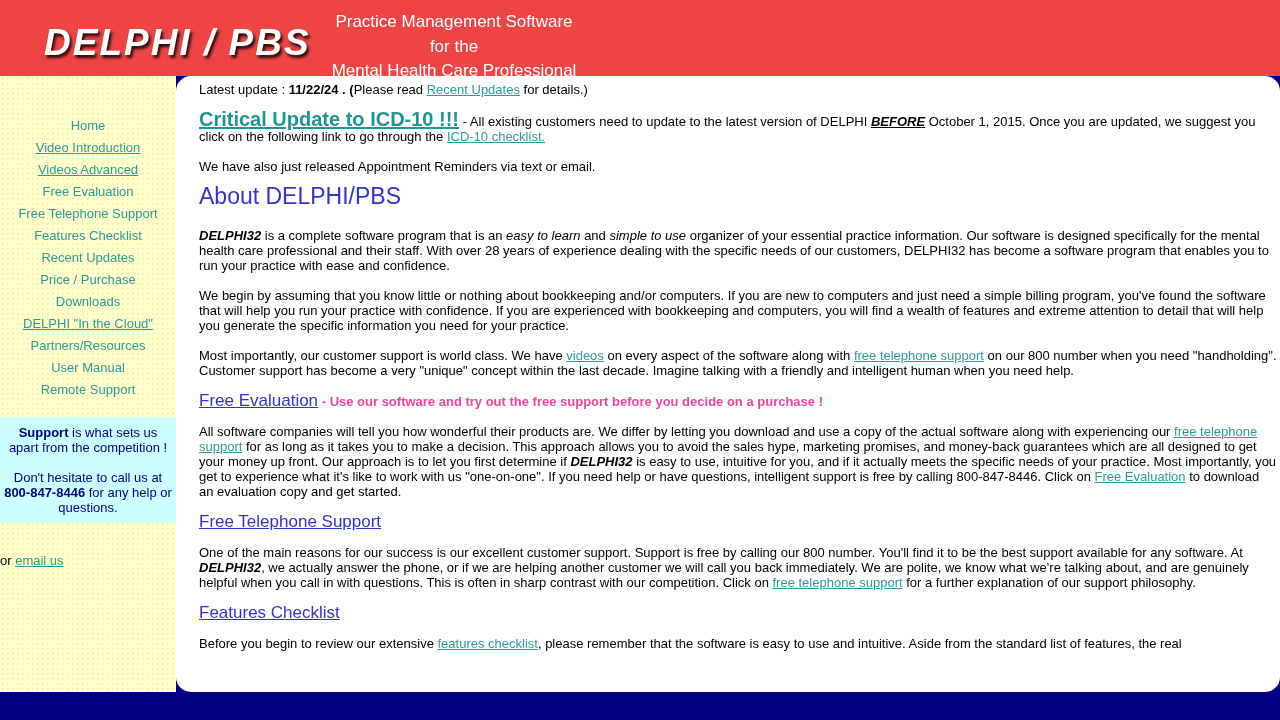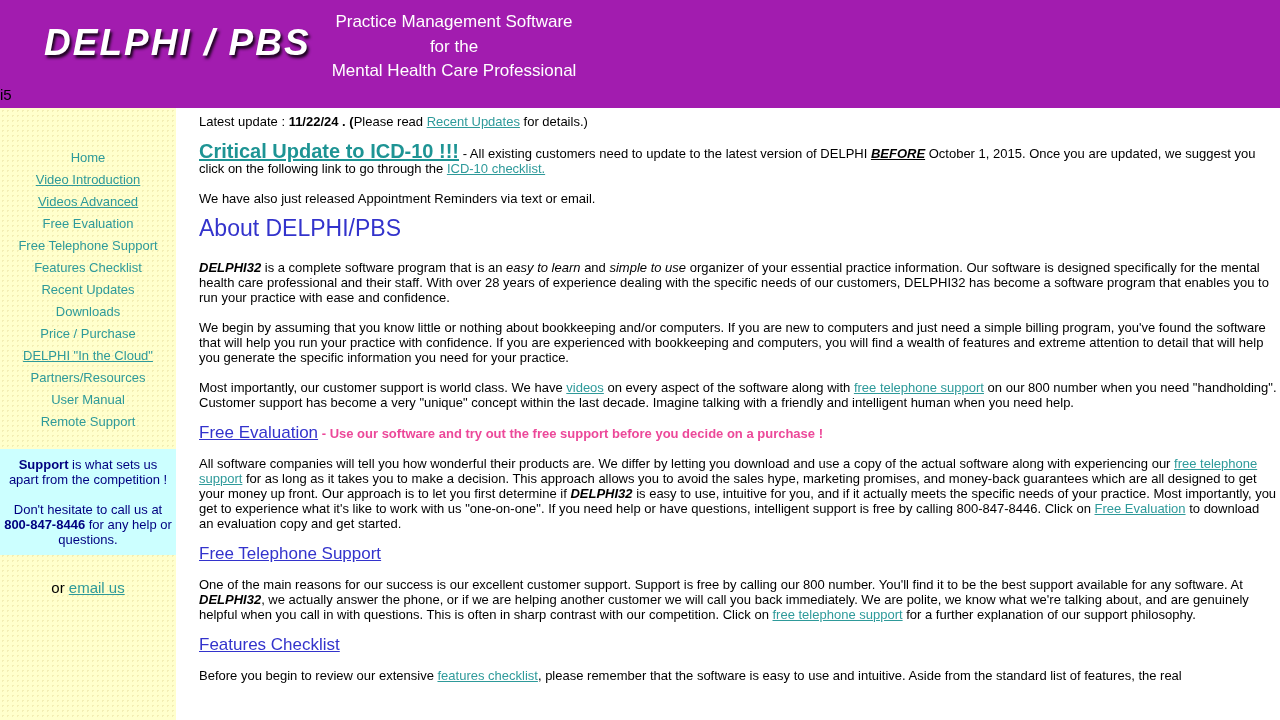--- a/index.html
+++ b/index.html
@@ -2,21 +2,21 @@
 <html><head>
 <meta charset="utf-8">
 <style>
   html, body { margin:0; padding:0; }
   body {
     width:1280px; height:720px; overflow:hidden;
     background:#000080;
     font-family:"Liberation Sans", sans-serif;
     font-size:13px; color:#000;
   }
-  .header { position:relative; height:108px; background:#a21caf; }
+  .header { position:relative; height:76px; background:#ef4444; }
   .logo {
     position:absolute; left:44px; top:22px;
     font-size:37px; font-weight:bold; font-style:italic;
     color:#ffffff; letter-spacing:2px;
     text-shadow:2px 3px 3px rgba(0,0,0,0.85);
     white-space:nowrap;
   }
   .tagline {
     position:absolute; left:318px; top:10px; width:272px;
     text-align:center; color:#ffffff; font-size:17px; line-height:1.45;
@@ -36,24 +36,24 @@
   .nav { padding-top:39px; text-align:center; }
   .nav-item { height:22px; line-height:22px; font-size:13px; }
   .nav-link { color:#2E9A9A; text-decoration:none; cursor:pointer; }
   .nav-link.u { text-decoration:underline; }
   .support-box {
     margin-top:16px; background:#CCFFFF; color:#000080;
     padding:8px 4px; text-align:center; font-size:13px; line-height:15px;
   }
   .support-box p { margin:0 0 15px 0; }
   .support-box p:last-child { margin:0; }
-  .email-line { margin-top:24px; text-align:center; font-size:15px; color:#000; }
+  .email-line { margin-top:30px; text-align:left; font-size:13px; color:#000; }
   .content {
     flex:1 1 auto; background:#ffffff;
-    padding:6px 3px 0 23px; line-height:15px;
+    padding:6px 3px 0 23px; line-height:15px;border-radius:15px;
   }
   .content p { margin:0 0 15px 0; }
   .indent { margin-left:40px; margin-right:44px; }
   .b { font-weight:bold; }
   .i { font-style:italic; }
   .u { text-decoration:underline; }
   a.teal, span.teal { color:#2E9A9A; text-decoration:underline; cursor:pointer; }
   a.blue-lg { color:#3333CC; font-size:17px; text-decoration:underline; cursor:pointer; }
   .green { color:#ec4899; font-weight:bold; }
   a.critical-title {
@@ -81,22 +81,22 @@
 
   <div class="sidebar">
     <div class="nav">
         <div class="nav-item"><a href="#" class="nav-link">Home</a></div>
         <div class="nav-item"><a href="#" class="nav-link u">Video Introduction</a></div>
         <div class="nav-item"><a href="#" class="nav-link u">Videos Advanced</a></div>
         <div class="nav-item"><a href="#" class="nav-link">Free Evaluation</a></div>
         <div class="nav-item"><a href="#" class="nav-link">Free Telephone Support</a></div>
         <div class="nav-item"><a href="#" class="nav-link">Features Checklist</a></div>
         <div class="nav-item"><a href="#" class="nav-link">Recent Updates</a></div>
+        <div class="nav-item"><a href="#" class="nav-link">Price / Purchase</a></div>
         <div class="nav-item"><a href="#" class="nav-link">Downloads</a></div>
-        <div class="nav-item"><a href="#" class="nav-link">Price / Purchase</a></div>
         <div class="nav-item"><a href="#" class="nav-link u">DELPHI "In the Cloud"</a></div>
         <div class="nav-item"><a href="#" class="nav-link">Partners/Resources</a></div>
         <div class="nav-item"><a href="#" class="nav-link">User Manual</a></div>
         <div class="nav-item"><a href="#" class="nav-link">Remote Support</a></div>
       </div>
     <div class="support-box">
       <p><span class="b">Support</span><span> is what sets us apart from the competition !</span></p>
       <p><span>Don't hesitate to call us at </span><span class="b">800-847-8446</span><span> for any help or questions.</span></p>
     </div>
     <div class="email-line"><span>or </span><a class="teal" href="#">email us</a></div>

